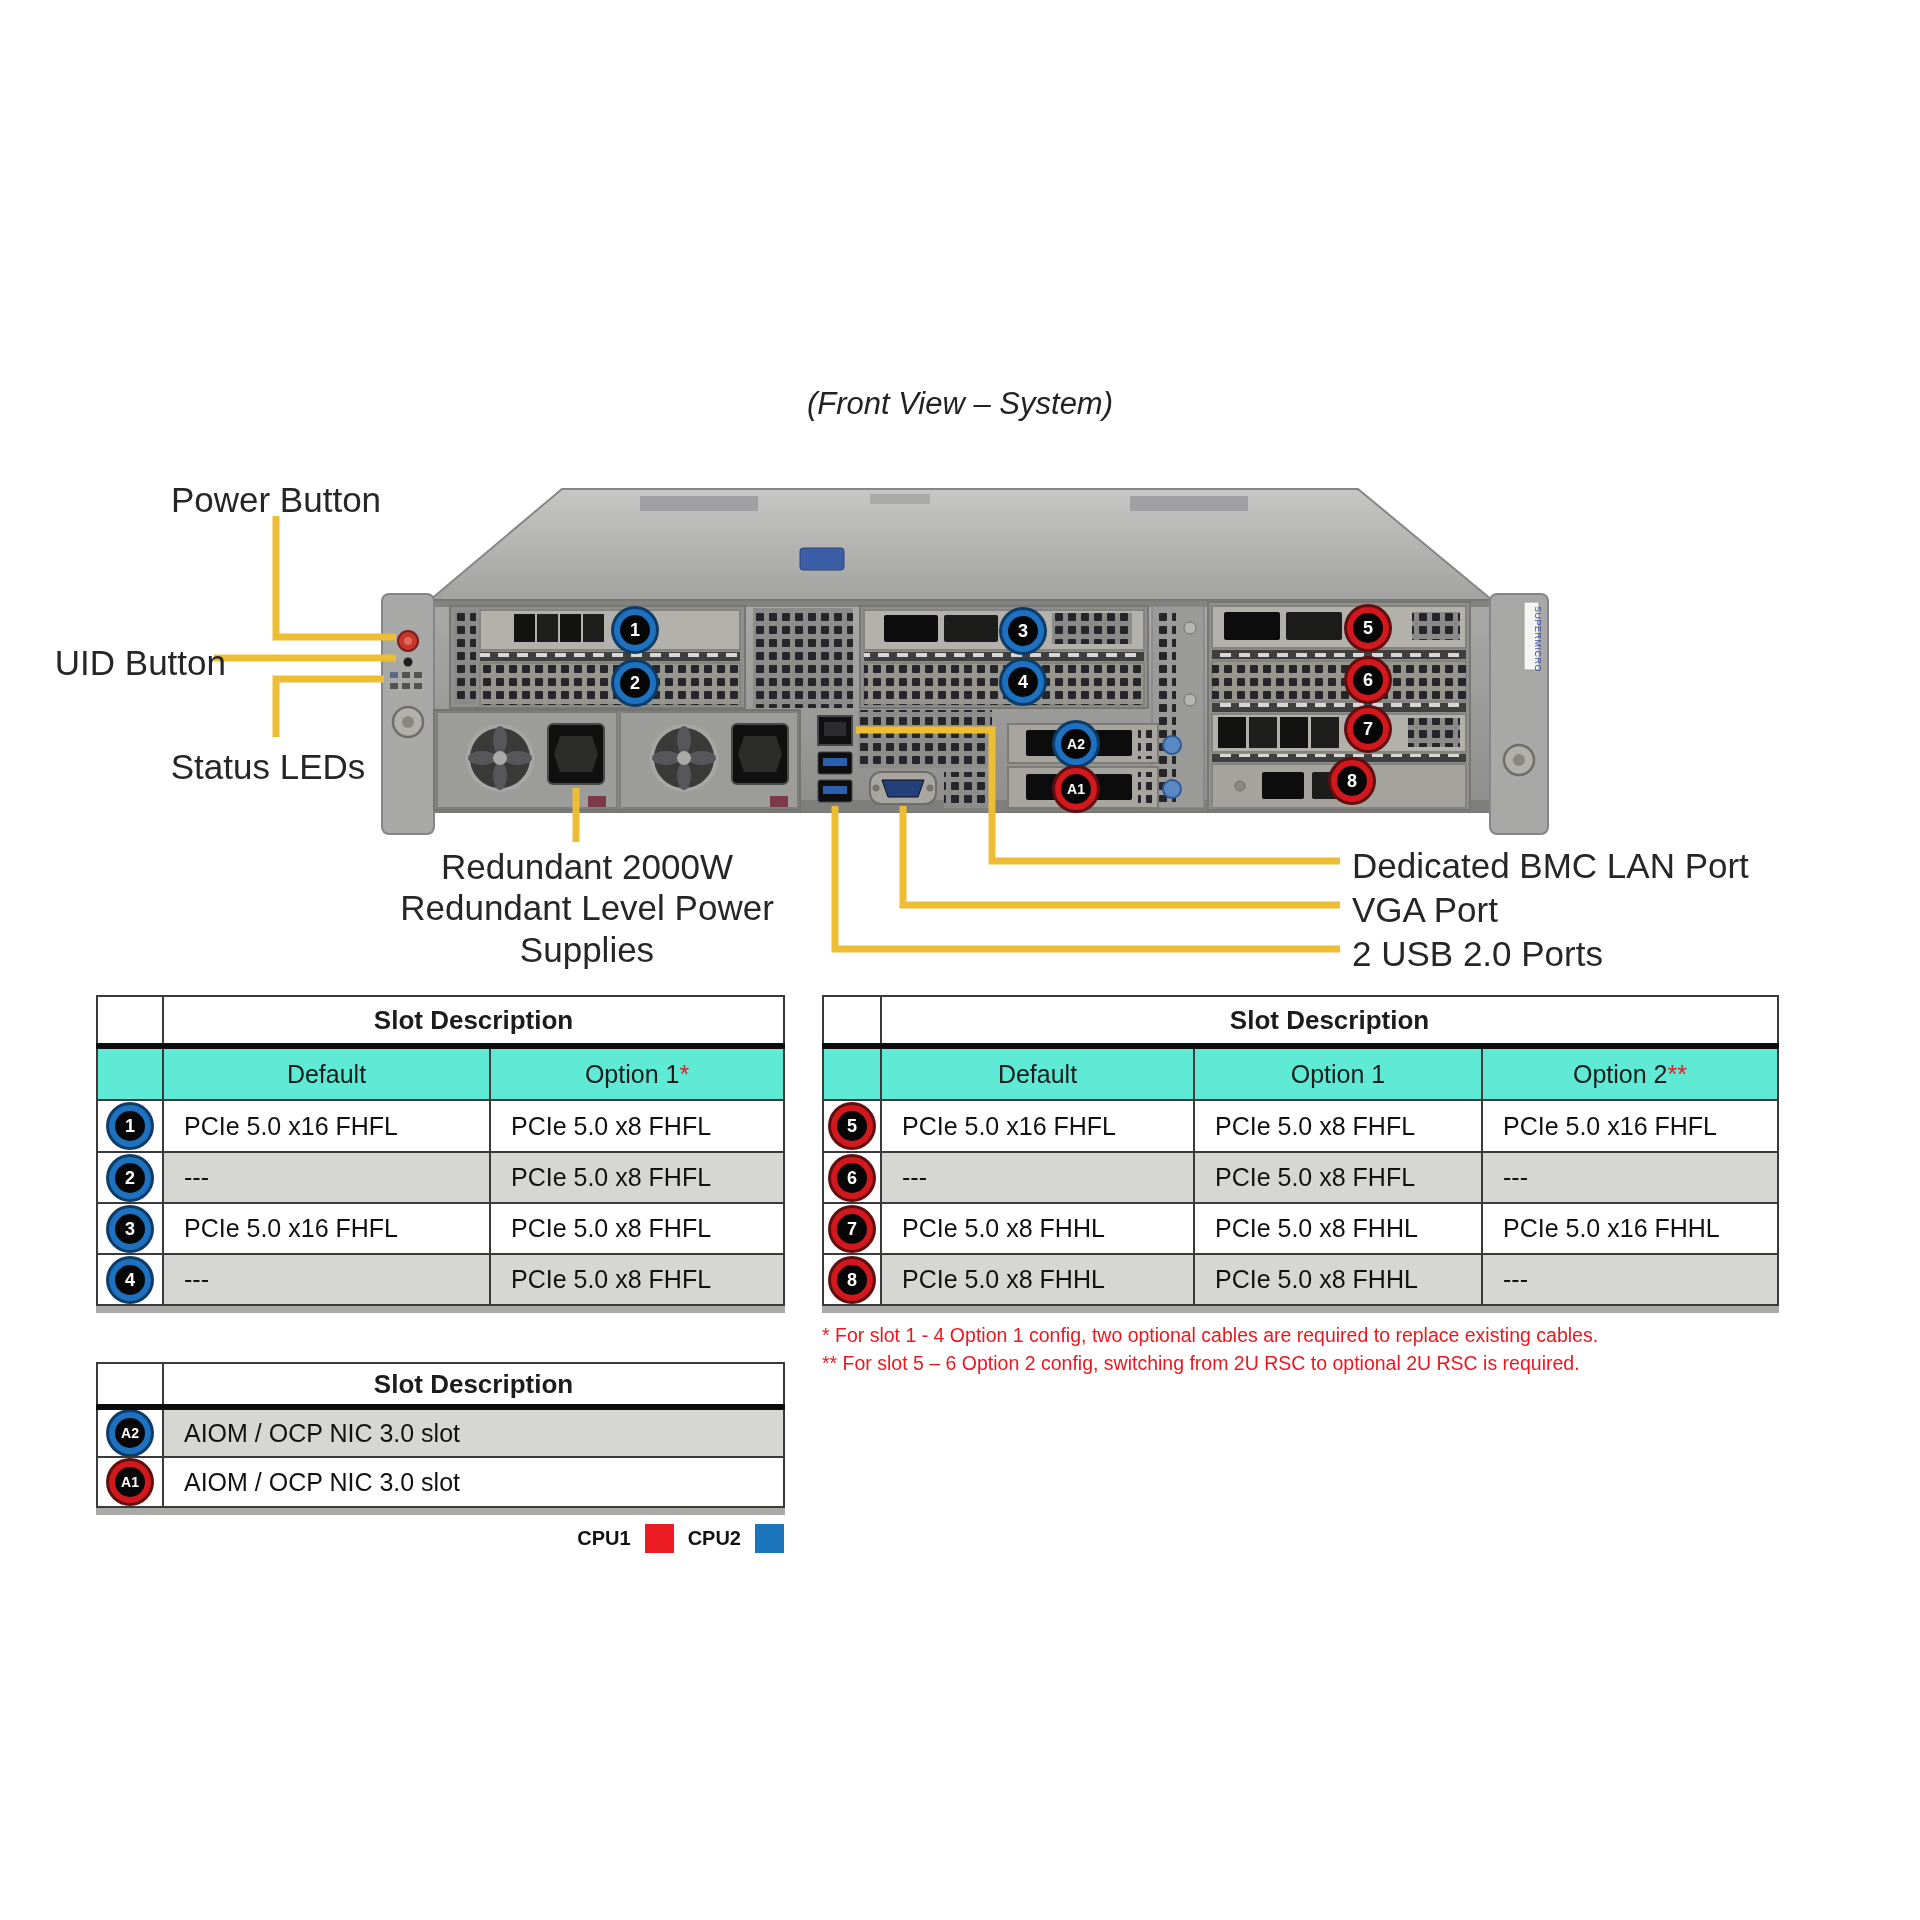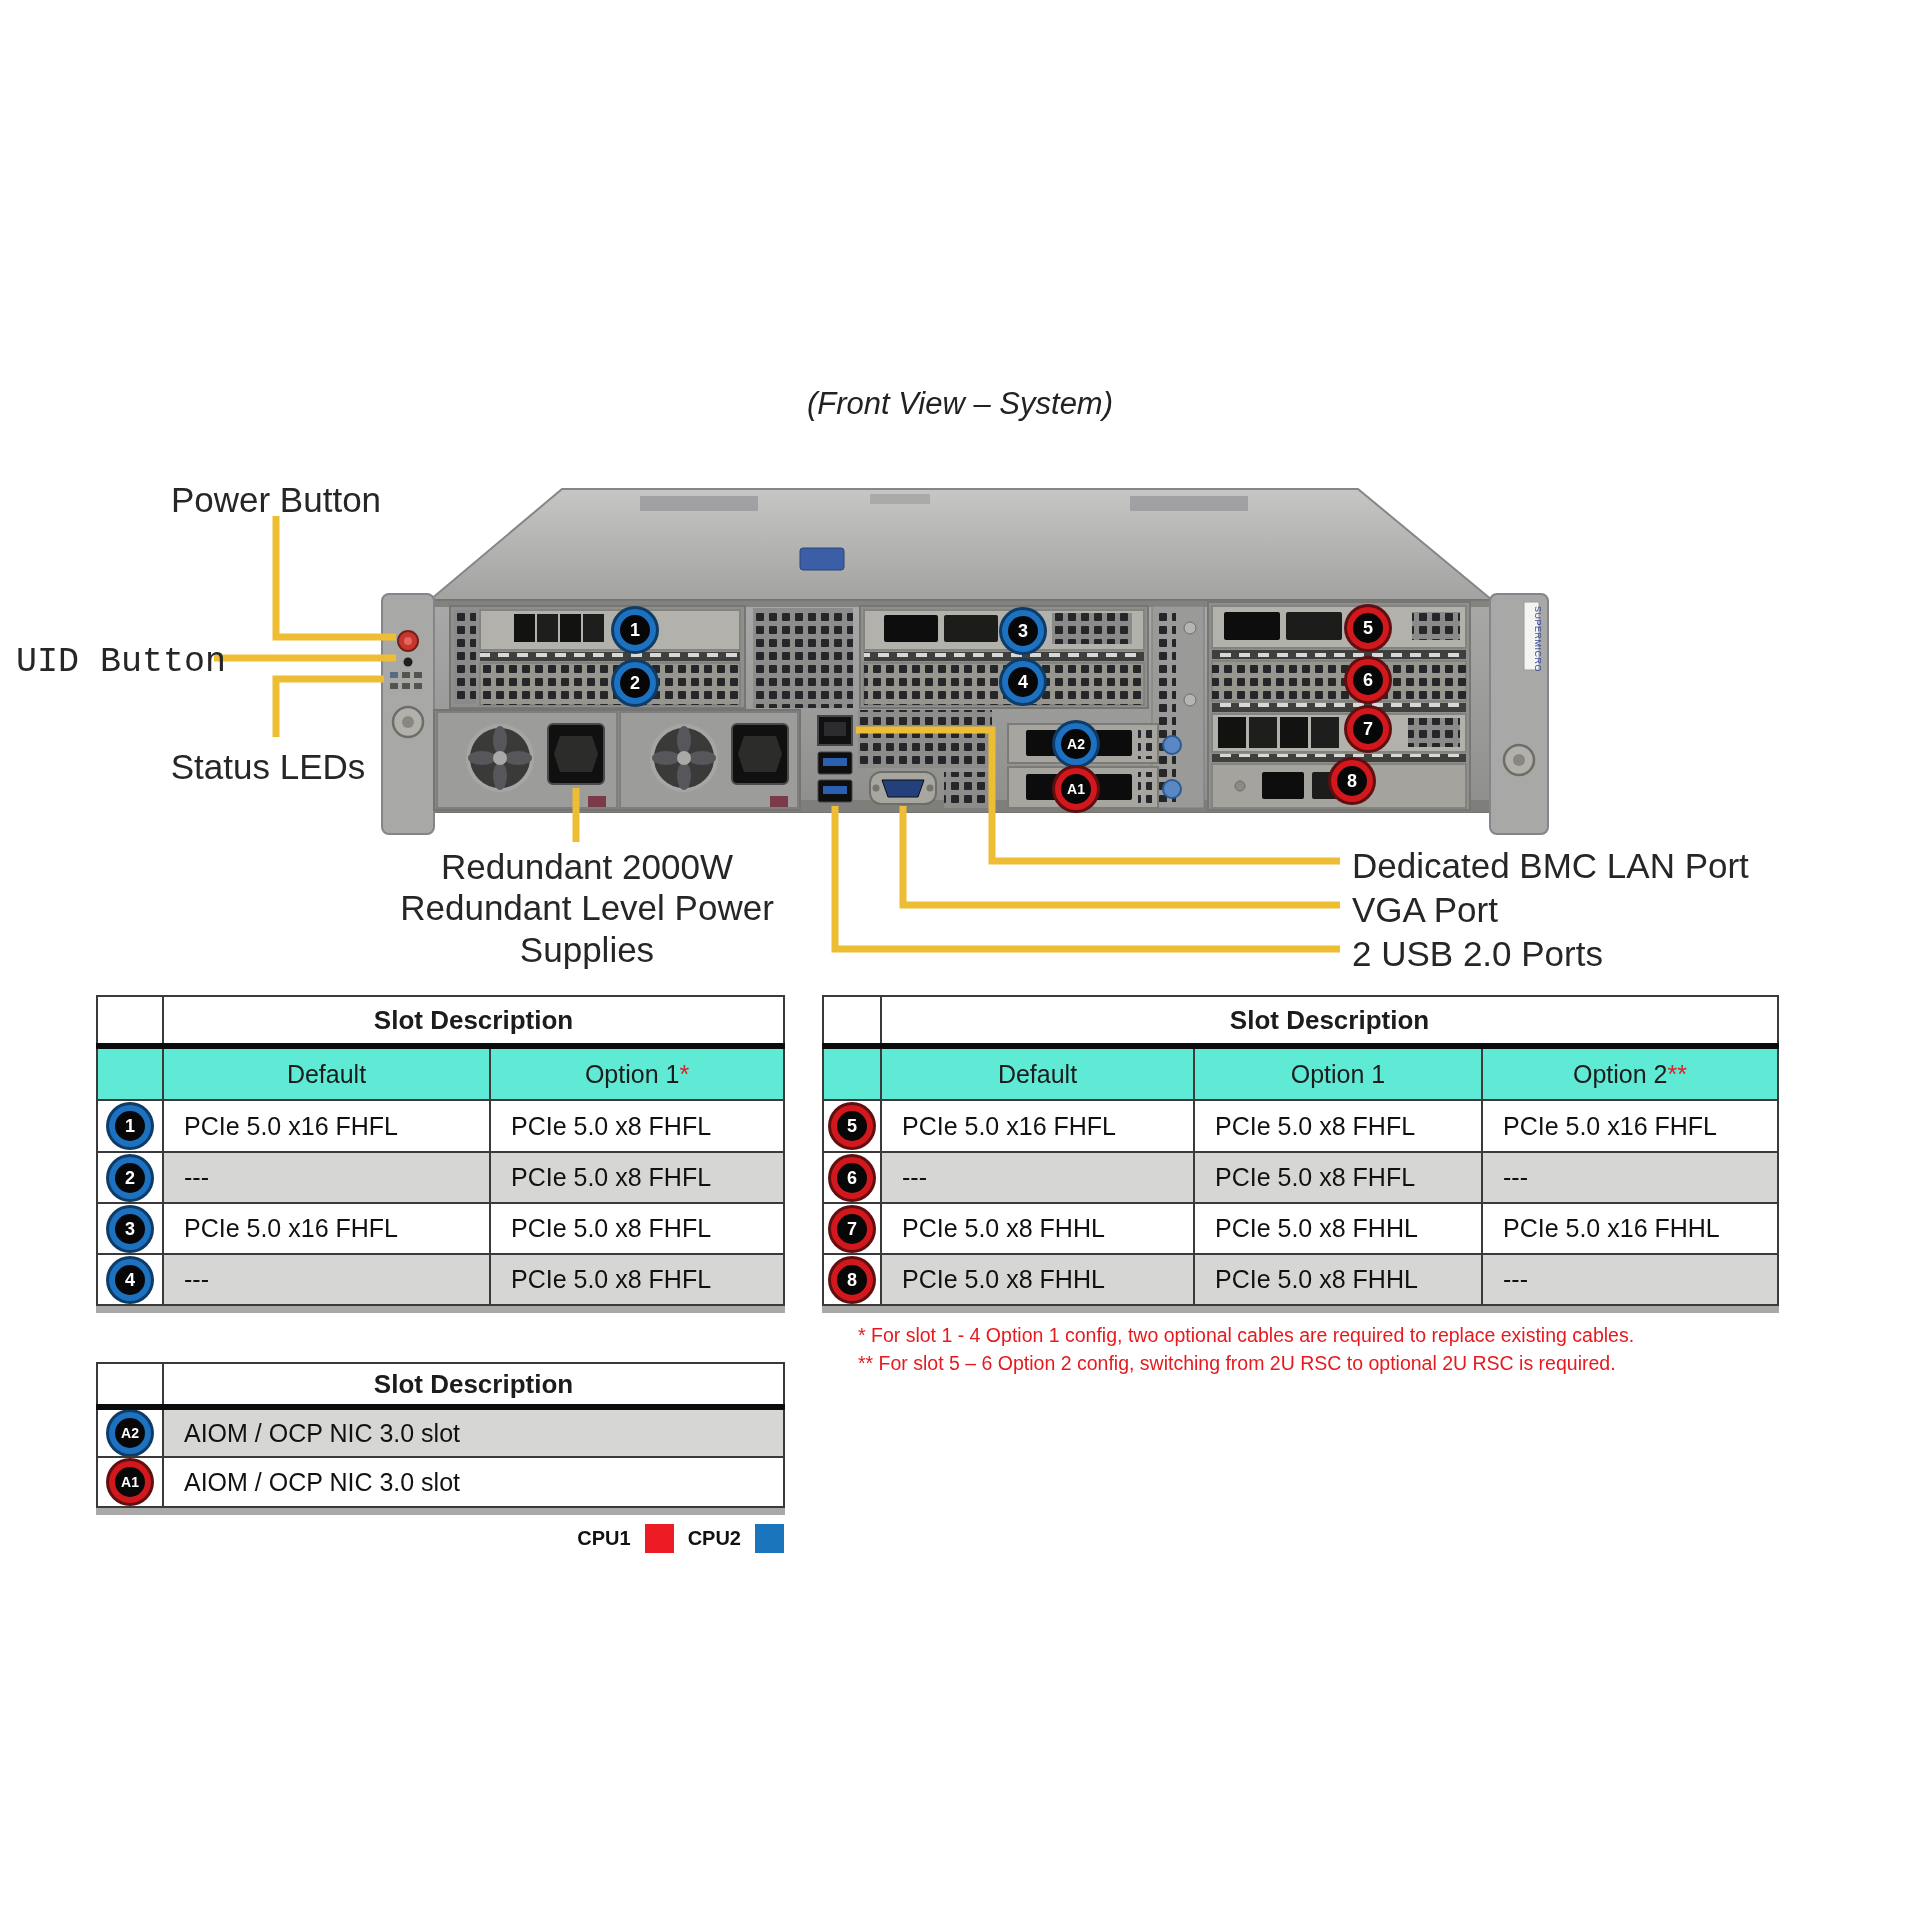--- a/index.html
+++ b/index.html
@@ -39,21 +39,21 @@
   table.slots tr.hdr2 td{background:#5eead4;text-align:center;height:50px;}
   table.slots td.badge-cell{background:#ffffff;text-align:center;}
   table.slots td.badge-cell .badge{margin:0 auto;}
   table.slots td.val{padding-left:20px;color:#111;}
   table.slots tr.rowA td.val{background:#ffffff;}
   table.slots tr.rowB td.val{background:#d6d6d4;}
   .note{color:#e02024;}
 
   
   #footnotes{position:absolute;left:822px;top:1322px;width:900px;
-             font-size:19.5px;color:#e8191e;line-height:1.42;margin-left:36px;}
+             font-size:19.5px;color:#e8191e;line-height:1.42;}
 
   
   #legend{position:absolute;left:96px;top:1524px;width:688px;display:flex;
           justify-content:flex-end;align-items:center;gap:14px;}
   #legend .cap{font-size:20px;font-weight:bold;color:#111;}
   .swatch{width:29px;height:29px;}
   .swatch.red{background:#ed1c24;}
   .swatch.blue{background:#1b75bc;}
 </style>
 </head>
@@ -289,21 +289,21 @@
   <div class="badge blue chassis-badge" style="left:1023px;top:682px;">4</div>
   <div class="badge red chassis-badge" style="left:1368px;top:628px;">5</div>
   <div class="badge red chassis-badge" style="left:1368px;top:680px;">6</div>
   <div class="badge red chassis-badge" style="left:1368px;top:729px;">7</div>
   <div class="badge red chassis-badge" style="left:1352px;top:781px;">8</div>
   <div class="badge blue small-text chassis-badge" style="left:1076px;top:744px;">A2</div>
   <div class="badge red small-text chassis-badge" style="left:1076px;top:789px;">A1</div>
 
   <div id="title">(Front View – System)</div>
   <div class="lbl center" style="left:126px;top:479px;width:300px;">Power Button</div>
-  <div class="lbl right" style="left:16px;top:642px;width:186px;font-family:Liberation Mono, monospace;">UID Button</div>
+  <div class="lbl right" style="left:40px;top:642px;width:186px;">UID Button</div>
   <div class="lbl center" style="left:118px;top:746px;width:300px;">Status LEDs</div>
   <div class="lbl center" style="left:352px;top:846px;width:470px;">
     <span>Redundant 2000W</span><br>
     <span>Redundant Level Power Supplies</span>
   </div>
   <div class="lbl" style="left:1352px;top:845px;">Dedicated BMC LAN Port</div>
   <div class="lbl" style="left:1352px;top:889px;">VGA Port</div>
   <div class="lbl" style="left:1352px;top:933px;">2 USB 2.0 Ports</div>
 
   <div class="tblwrap" style="left:96px;top:995px;">

